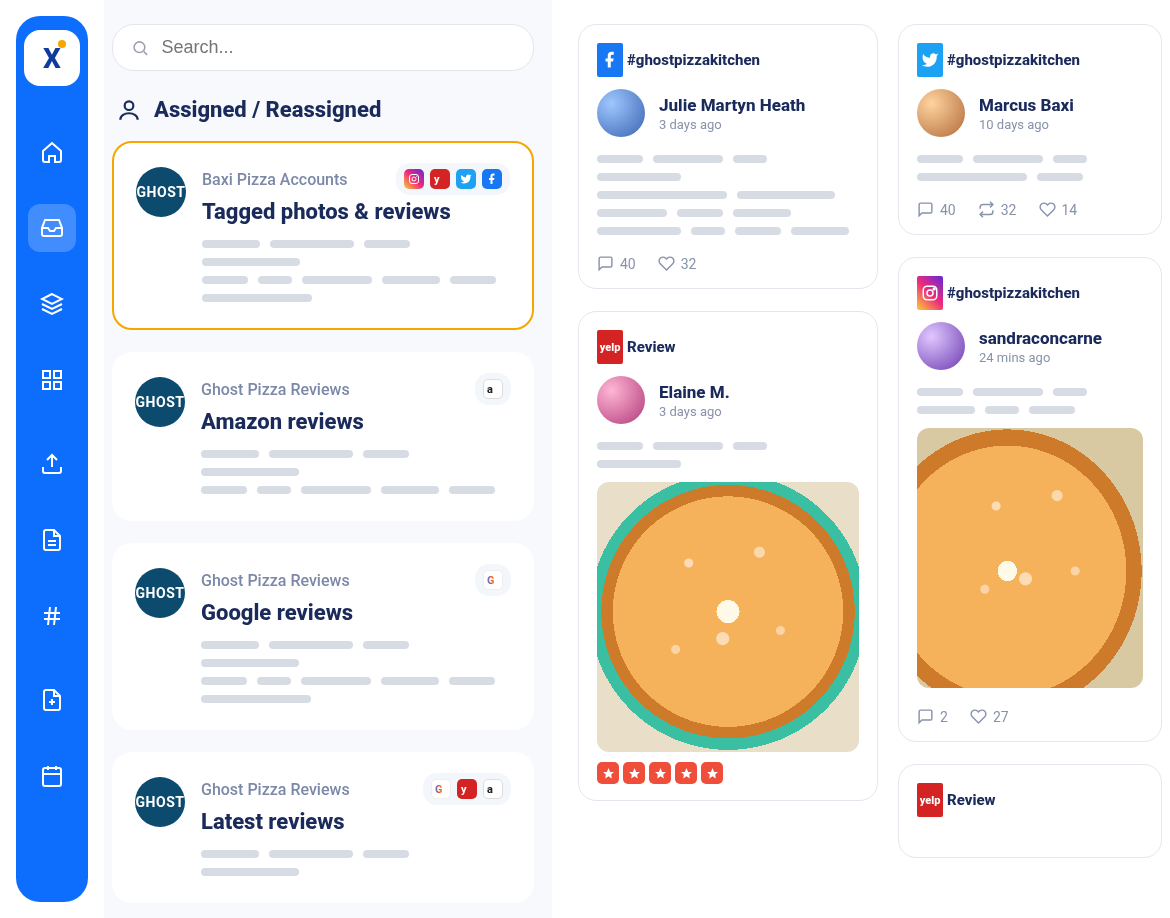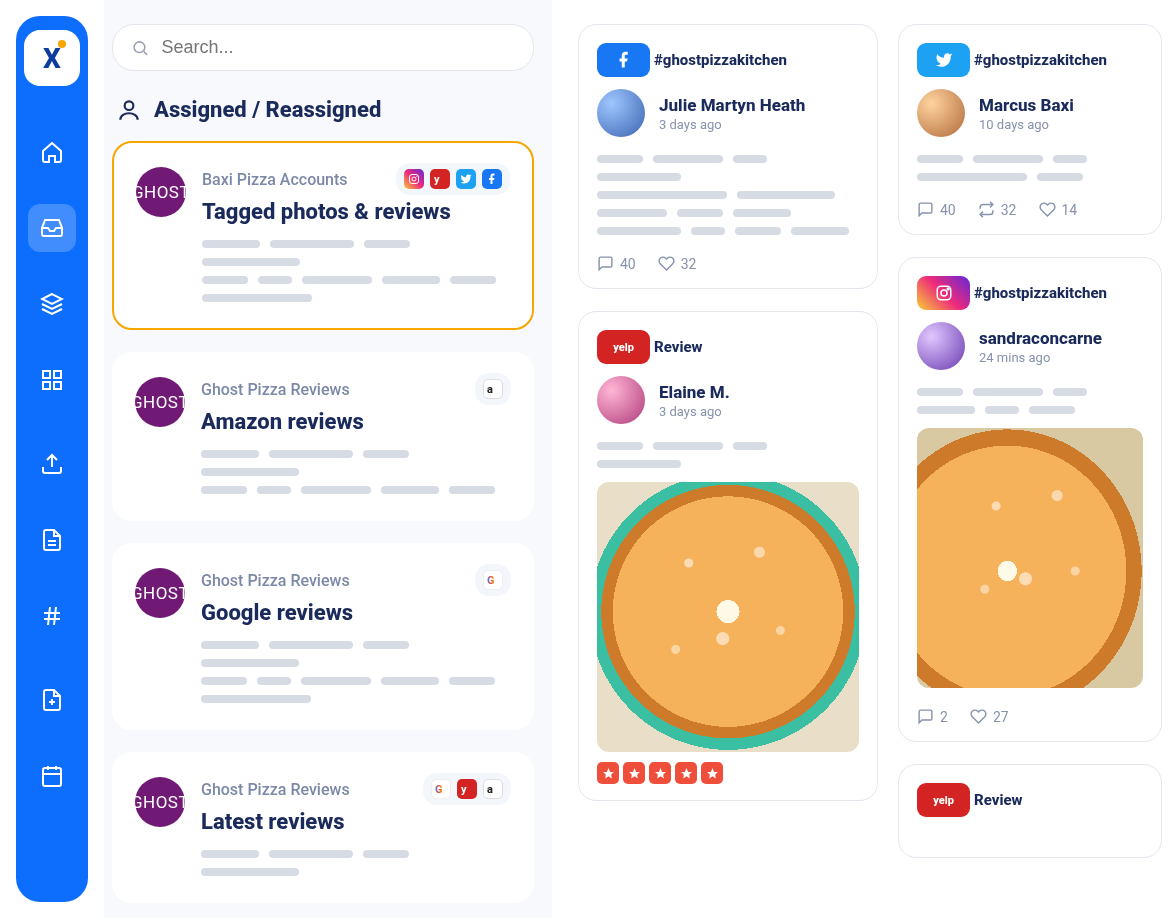--- a/index.html
+++ b/index.html
@@ -89,23 +89,23 @@
     background:#fff;
     border-radius: 20px;
     padding: 20px 22px 26px 22px;
     margin-bottom: 22px;
     border:1px solid transparent;
   }
   .card.selected { border:2px solid #f7a600; }
   .card-row { display:flex; gap:16px; align-items:flex-start; }
   .avatar-ghost {
     width:50px;height:50px;border-radius:50%;
-    background:#701a75;
+    background:#0c4a6e;
     display:flex;align-items:center;justify-content:center;
-    color:#fff; font-weight:400; font-size:17px; letter-spacing:0.5px;
+    color:#fff; font-weight:700; font-size:14px; letter-spacing:0.5px;
     flex-shrink:0;
     margin-top:4px;
   }
   .card-body { flex:1; }
   .card-top {
     display:flex;align-items:center;justify-content:space-between;
   }
   .account-label { color:#7b88a8; font-size:16px; font-weight:500;}
   .platform-badges { display:flex; gap:6px; align-items:center; background:#f3f6fb; padding:6px 8px;border-radius:14px;}
   .pbadge { width:20px;height:20px;border-radius:5px;display:flex;align-items:center;justify-content:center; }
@@ -133,21 +133,21 @@
   .feed-col.col2 { width:264px; overflow:hidden; }
 
   .post {
     background:#fff;
     border:1px solid #e3e6ec;
     border-radius:18px;
     padding:18px 18px 16px 18px;
   }
   .post-header { display:flex;align-items:center;gap:4px;}
   .platform-square {
-    width:53px;height:34px;border-radius:9px;
+    width:26px;height:34px;border-radius:2px;
     display:flex;align-items:center;justify-content:center;
     flex-shrink:0;
   }
   .platform-square.facebook{background:#1877f2;}
   .platform-square.twitter{background:#1da1f2;}
   .platform-square.instagram{background:linear-gradient(45deg,#f9ce34,#ee2a7b,#6228d7);}
   .platform-square.yelp{background:#d32323;}
   .platform-square svg{width:18px;height:18px;color:#fff;}
   .hashtag { font-weight:800;color:#1a2a5b;font-size:15px;}
   .poster-row { display:flex;gap:14px;align-items:center;margin-top:12px;}

